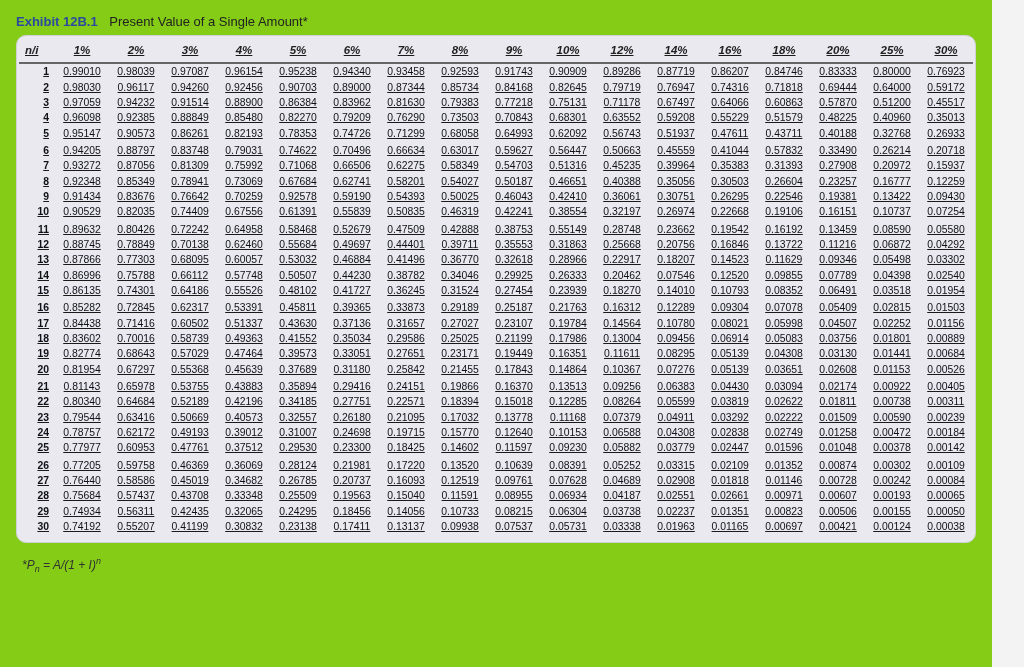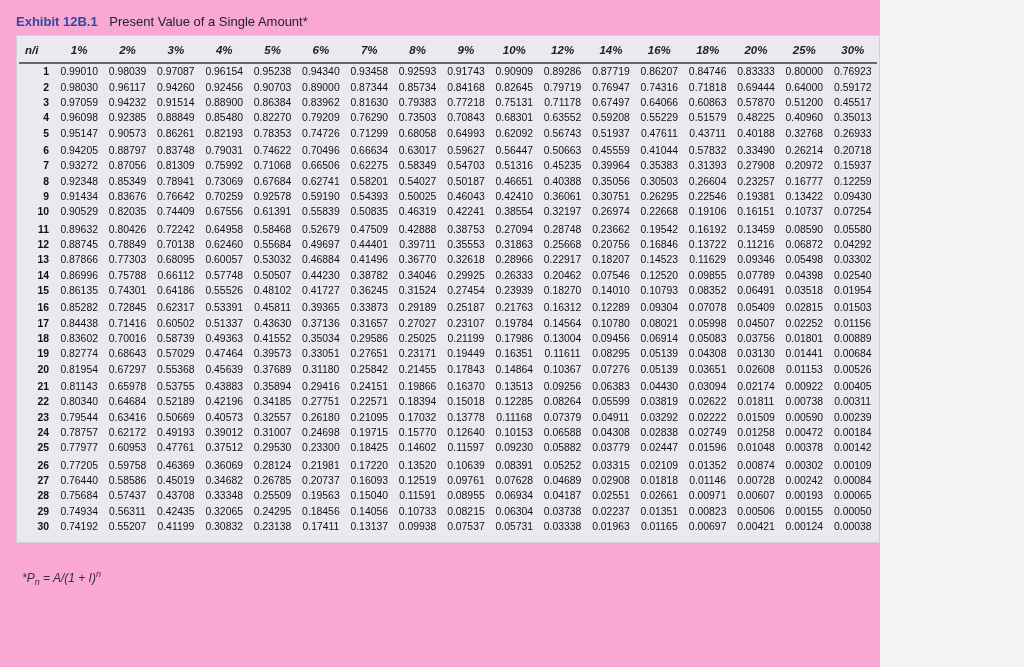--- a/index.html
+++ b/index.html
@@ -4,44 +4,45 @@
 <style>
   html, body {
     margin: 0;
     padding: 0;
     background: #f3f3f3;
     font-family: Arial, Helvetica, sans-serif;
     font-size: 11px;
     color: #1a1a1a;
   }
   .page {
-    width: 880px;
+    width: 992px;
     height: 667px;
-    background: #f9a8d4;
+    background: #84cc16;
     position: relative;
     box-sizing: border-box;
-    padding: 14px 0 10px 16px;
+    padding: 14px 16px 10px 16px;
   }
   .exhibit-head {
     font-size: 13px;
     margin-bottom: 6px;
   }
   .exhibit-head .label {
     color: #2b4aa0;
     font-weight: bold;
   }
   .exhibit-head .title {
     color: #222;
     margin-left: 8px;
   }
   .tablewrap {
     background: #e9e9ef;
     border: 1px solid #d0d0d8;
-    border-radius: 0;
+    border-radius: 10px;
     padding: 2px 2px 6px 2px;
+    text-decoration: underline;
   }
   table {
     border-collapse: collapse;
     width: 100%;
     table-layout: fixed;
   }
   thead th {
     font-style: italic;
     font-weight: bold;
     color: #222;
@@ -65,21 +66,21 @@
   tbody td.rowhead {
     text-align: right;
     font-weight: bold;
     padding-right: 6px;
     color: #101018;
   }
   tbody tr:nth-child(5n) td {
     padding-bottom: 4px;
   }
   .formula {
-    margin-top: 26px;
+    margin-top: 13px;
     font-style: italic;
     font-size: 12px;
     color: #333;
     padding-left: 6px;
   }
   .formula sub {
     font-size: 9px;
     font-style: italic;
   }
   .formula sup {
@@ -325,21 +326,21 @@
             <td class="rowhead">11</td>
             <td>0.89632</td>
             <td>0.80426</td>
             <td>0.72242</td>
             <td>0.64958</td>
             <td>0.58468</td>
             <td>0.52679</td>
             <td>0.47509</td>
             <td>0.42888</td>
             <td>0.38753</td>
-            <td>0.27094</td>
+            <td>0.55149</td>
             <td>0.28748</td>
             <td>0.23662</td>
             <td>0.19542</td>
             <td>0.16192</td>
             <td>0.13459</td>
             <td>0.08590</td>
             <td>0.05580</td>
           </tr>
           <tr>
             <td class="rowhead">12</td>

